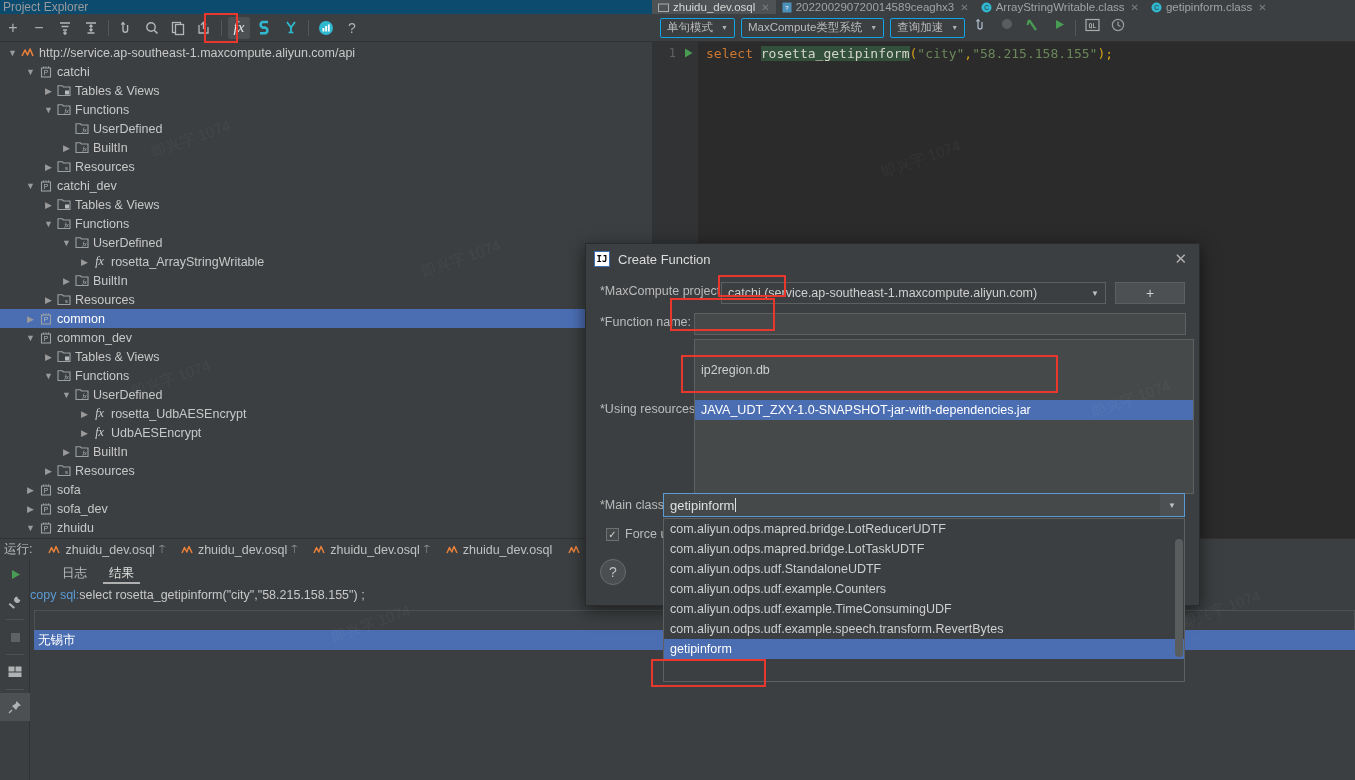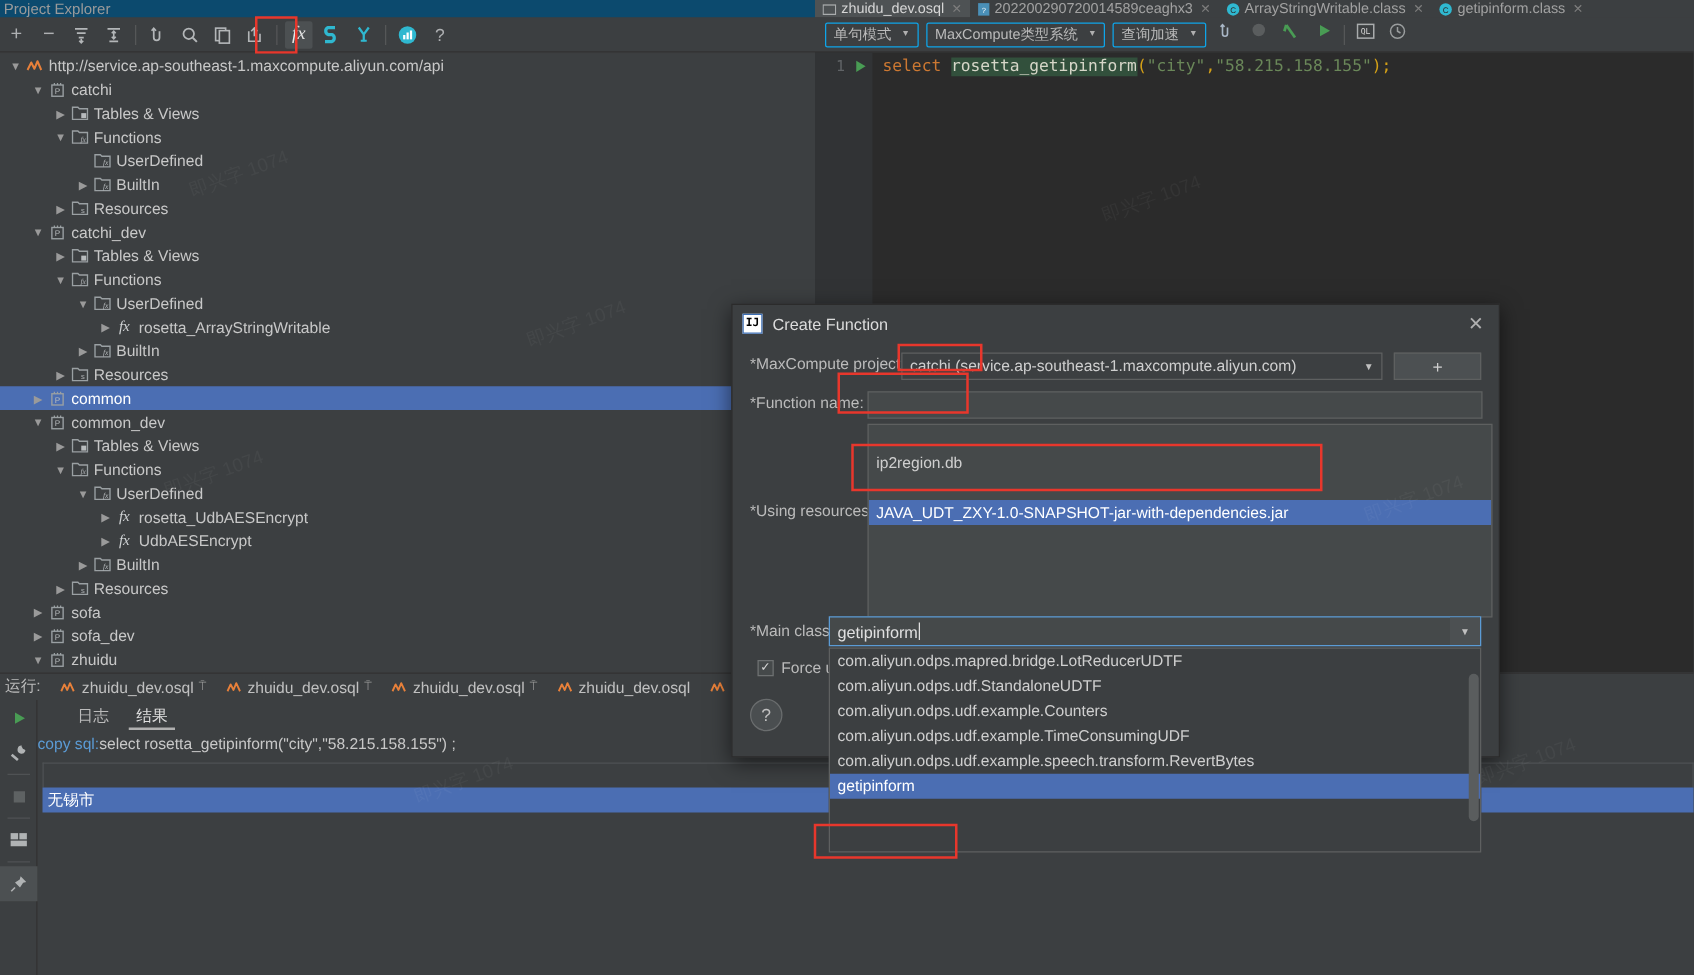--- a/index.html
+++ b/index.html
@@ -823,20 +823,21 @@
     <div class="helpbtn">?</div>
   </div>
 
   <div class="mc-combo">
     <span>getipinform</span>
       <span class="mc-cursor"></span>
     <span class="mc-caret">▼</span>
   </div>
   <div class="mc-drop" id="mcDrop">
     <div class="opt">com.aliyun.odps.mapred.bridge.LotReducerUDTF</div>
+      <div class="opt">com.aliyun.odps.mapred.bridge.LotTaskUDTF</div>
       <div class="opt">com.aliyun.odps.udf.StandaloneUDTF</div>
       <div class="opt">com.aliyun.odps.udf.example.Counters</div>
       <div class="opt">com.aliyun.odps.udf.example.TimeConsumingUDF</div>
       <div class="opt">com.aliyun.odps.udf.example.speech.transform.RevertBytes</div>
       <div class="opt sel">getipinform</div>
       <div class="mc-scroll"></div>
   </div>
 
   <div class="redbox" style="left:718px; top:275px; width:68px; height:22px;"></div>
   <div class="redbox" style="left:670px; top:298px; width:105px; height:33px;"></div>

